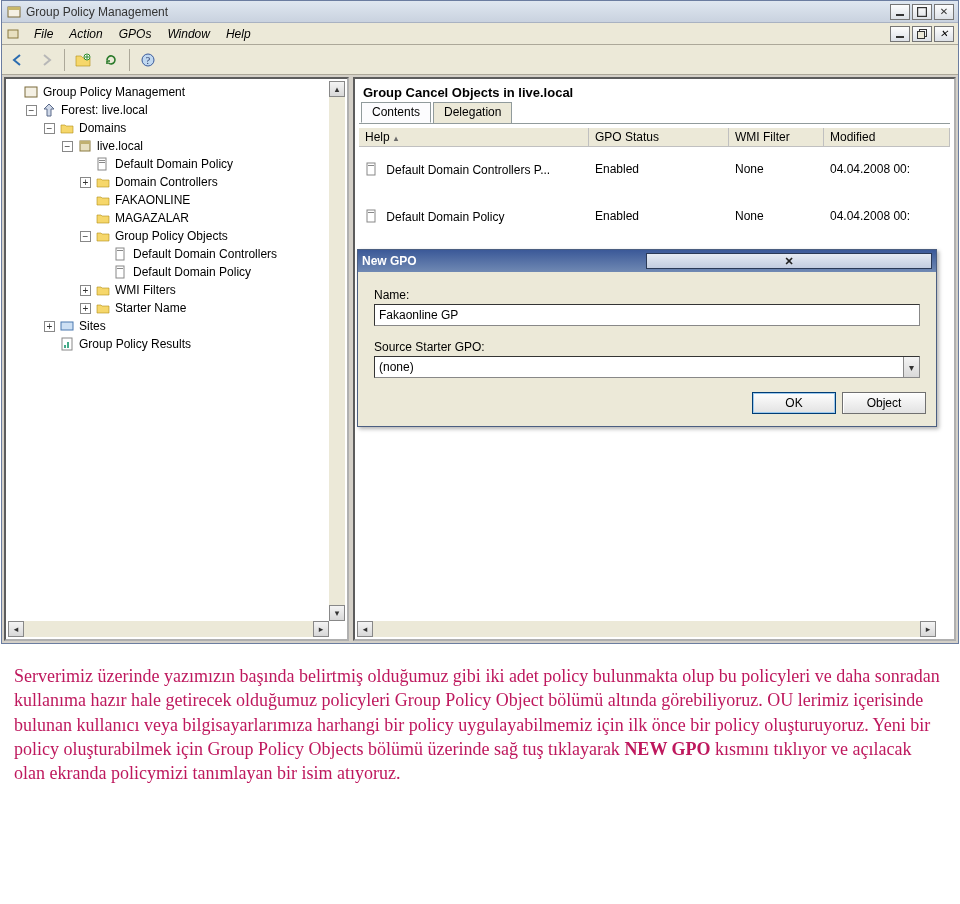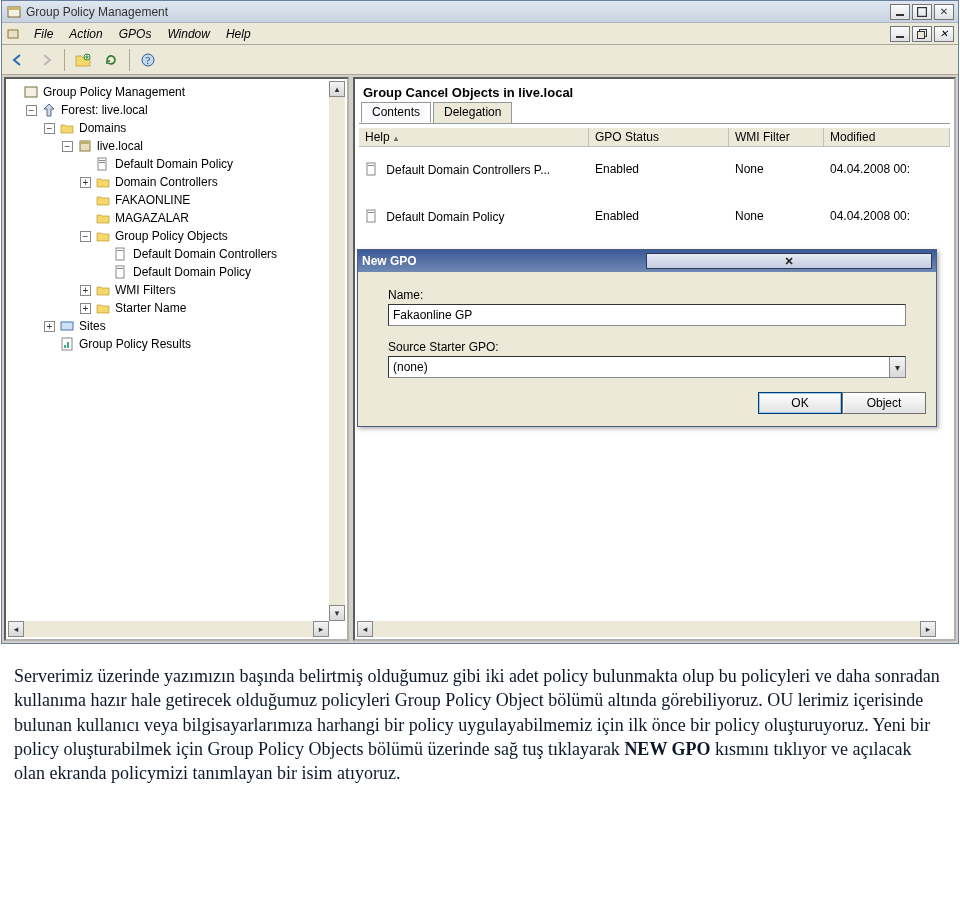--- a/index.html
+++ b/index.html
@@ -208,21 +208,21 @@
   .dlg-close {
     width: 18px; height: 16px;
     border: 1px solid #2b3a57;
     background: linear-gradient(#e6ebf3,#c3cde0);
     color:#222;
     display:inline-flex;align-items:center;justify-content:center;
     font-size: 11px;
     cursor:pointer;
   }
   .dlg-body {
-    padding: 10px 30px 6px;
+    padding: 10px 16px 6px;
   }
   .dlg-label { margin: 6px 0 2px; }
   .text-input {
     width: 100%;
     border: 1px inset #888;
     background: #fff;
     padding: 3px 4px;
     font-family: inherit;
     font-size: 12px;
   }
@@ -235,21 +235,21 @@
   .dropdown .dd-text{flex:1;padding:3px 4px;}
   .dropdown .dd-btn{
     width:16px;
     border-left:1px solid #888;
     background:linear-gradient(#f4f4f4,#d9d9d9);
     display:flex;align-items:center;justify-content:center;
     font-size:10px;color:#333;cursor:pointer;
   }
   .dlg-buttons {
     display:flex;justify-content:flex-end;
-    gap:0;
+    gap:6px;
     padding: 8px 10px 12px;
     background:#ece9d8;
   }
   .btn {
     min-width: 84px;
     padding: 3px 12px;
     border:1px solid #707070;
     background: linear-gradient(#fefefe,#e2e2e2);
     cursor:pointer;
     font: inherit;
@@ -271,21 +271,21 @@
     font-size:9px;color:#333;cursor:pointer;
   }
   .strack{flex:1;background:#ece9d8;}
   
   .article {
     width: 930px;
     margin: 20px 14px 10px;
     font-family: "Times New Roman", serif;
     font-size: 18px;
     line-height: 1.35;
-    color: #0f172a;
+    color: #be185d;
   }
 </style>
 </head>
 <body>
 
 <div class="app-window">
 
   <div class="titlebar">
     <span class="app-icon">
       <svg width="14" height="14" viewBox="0 0 14 14">

